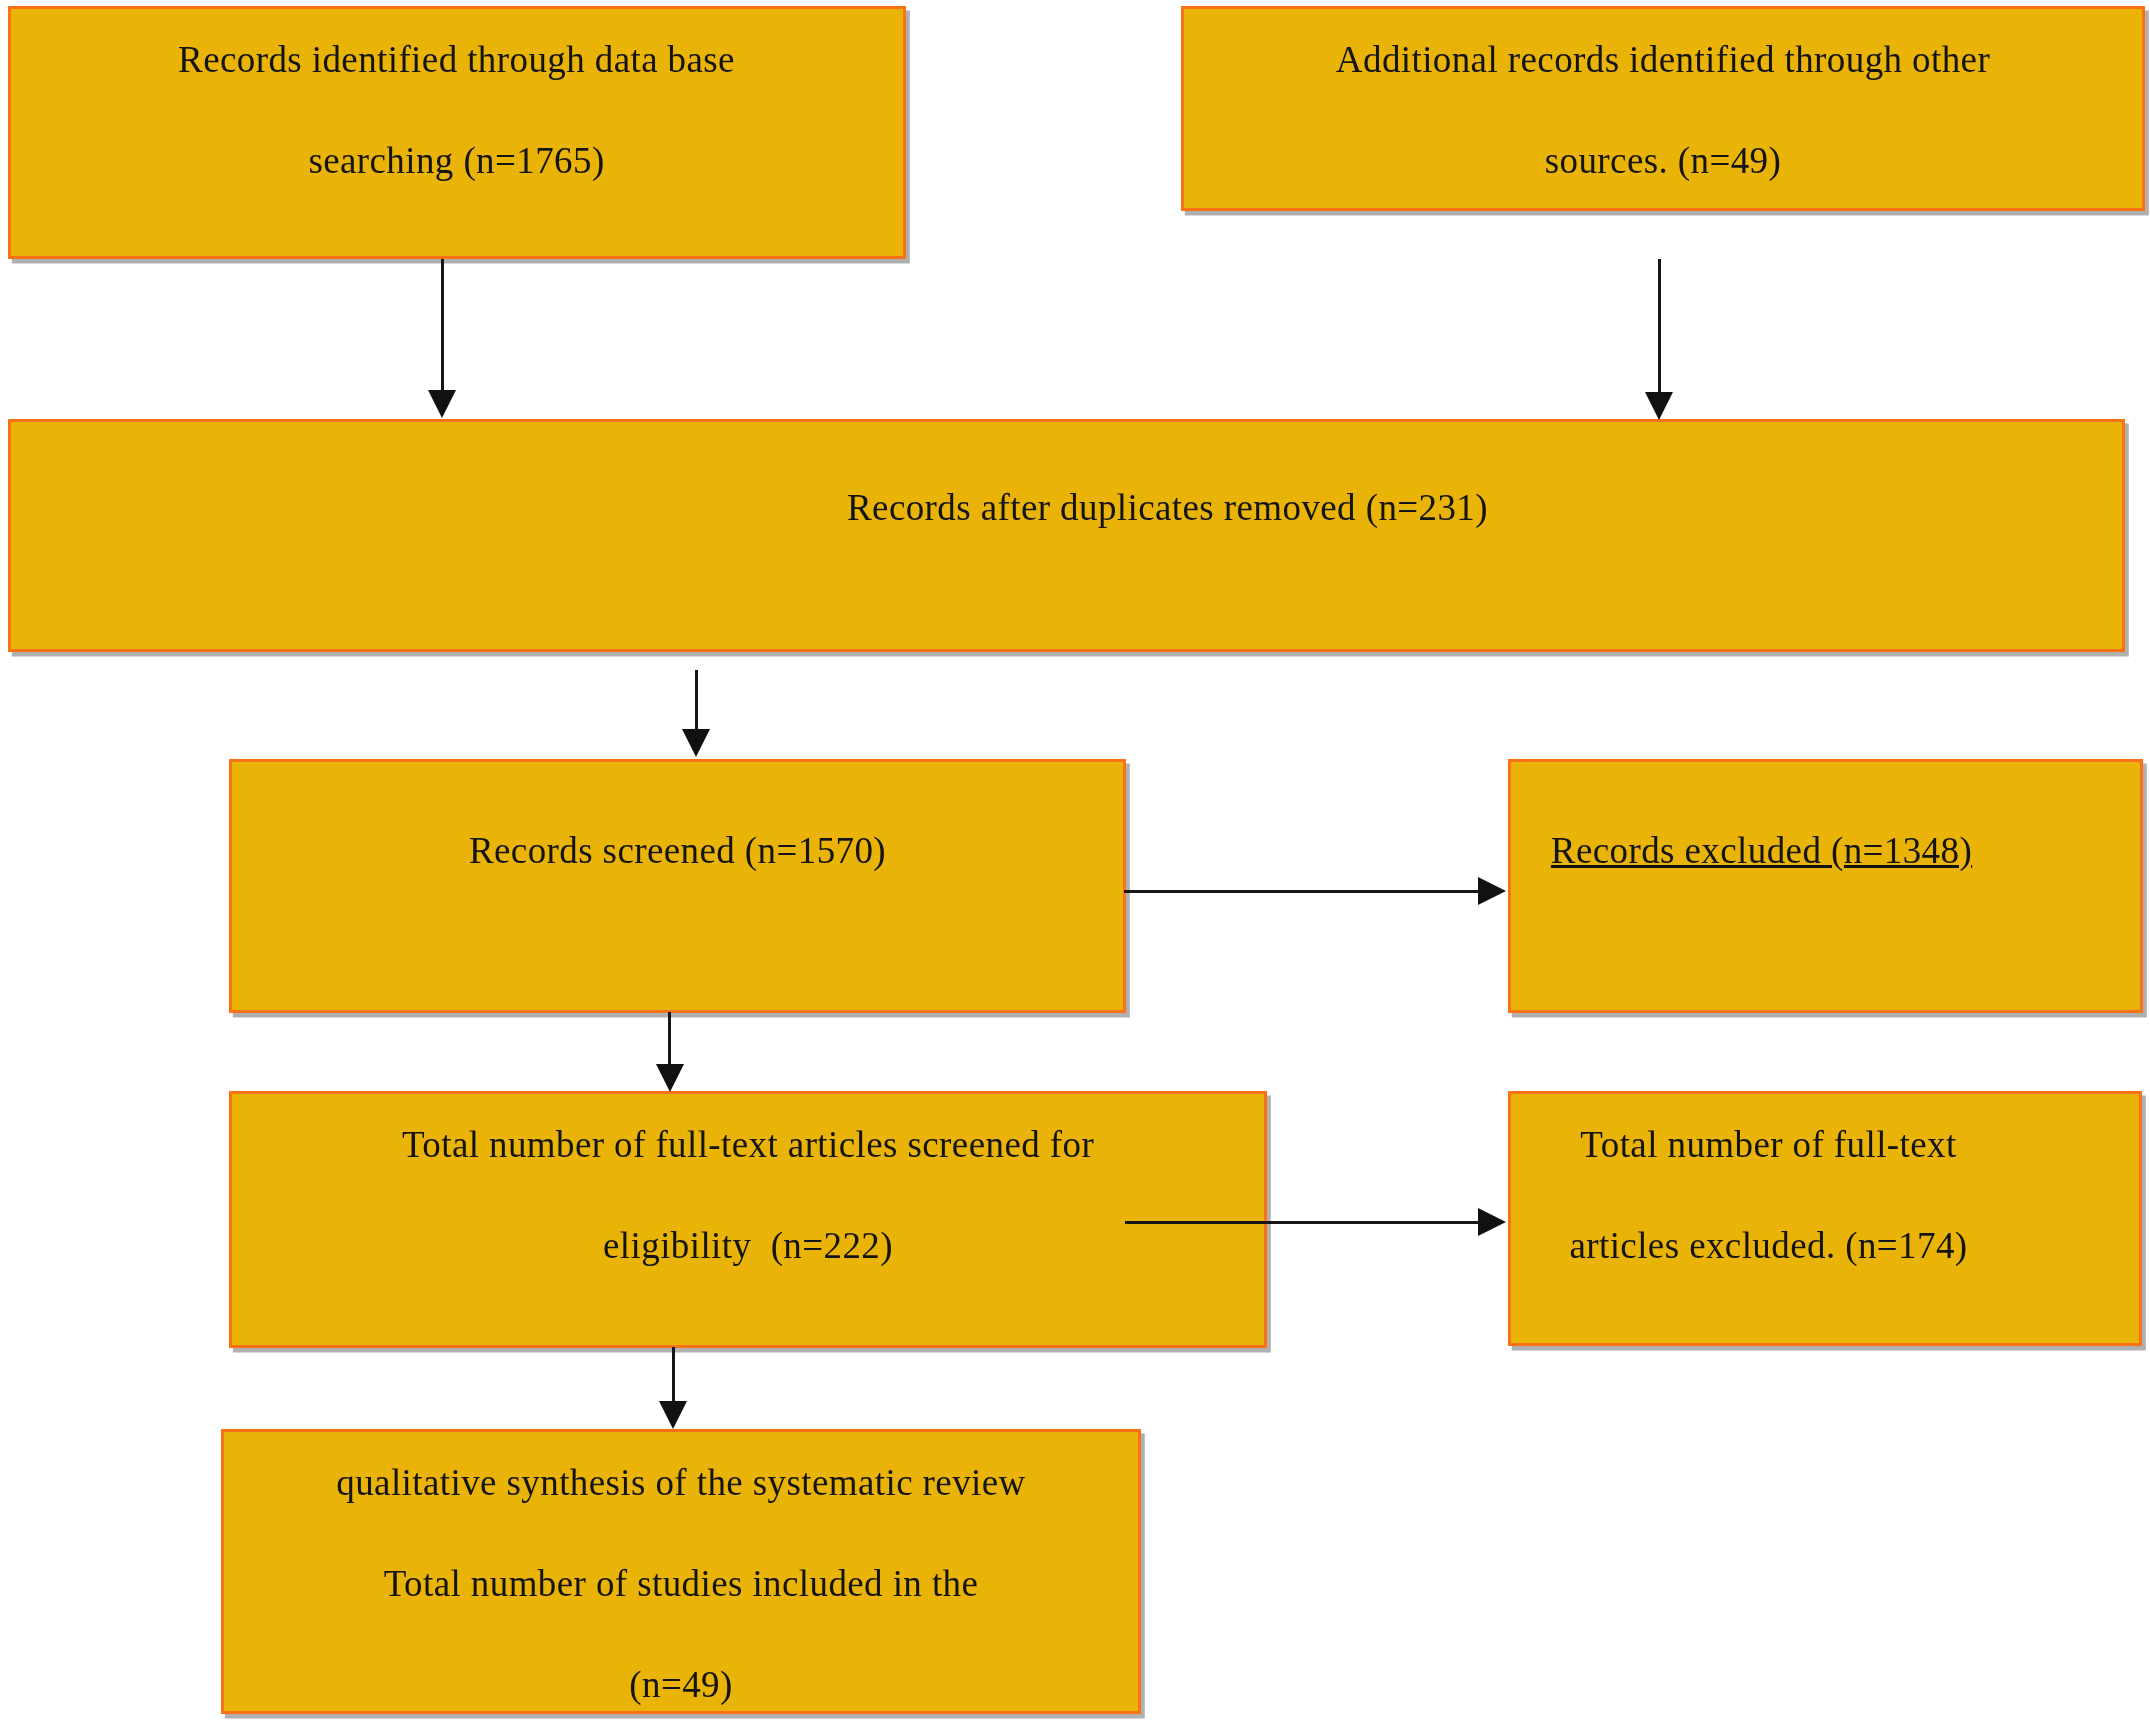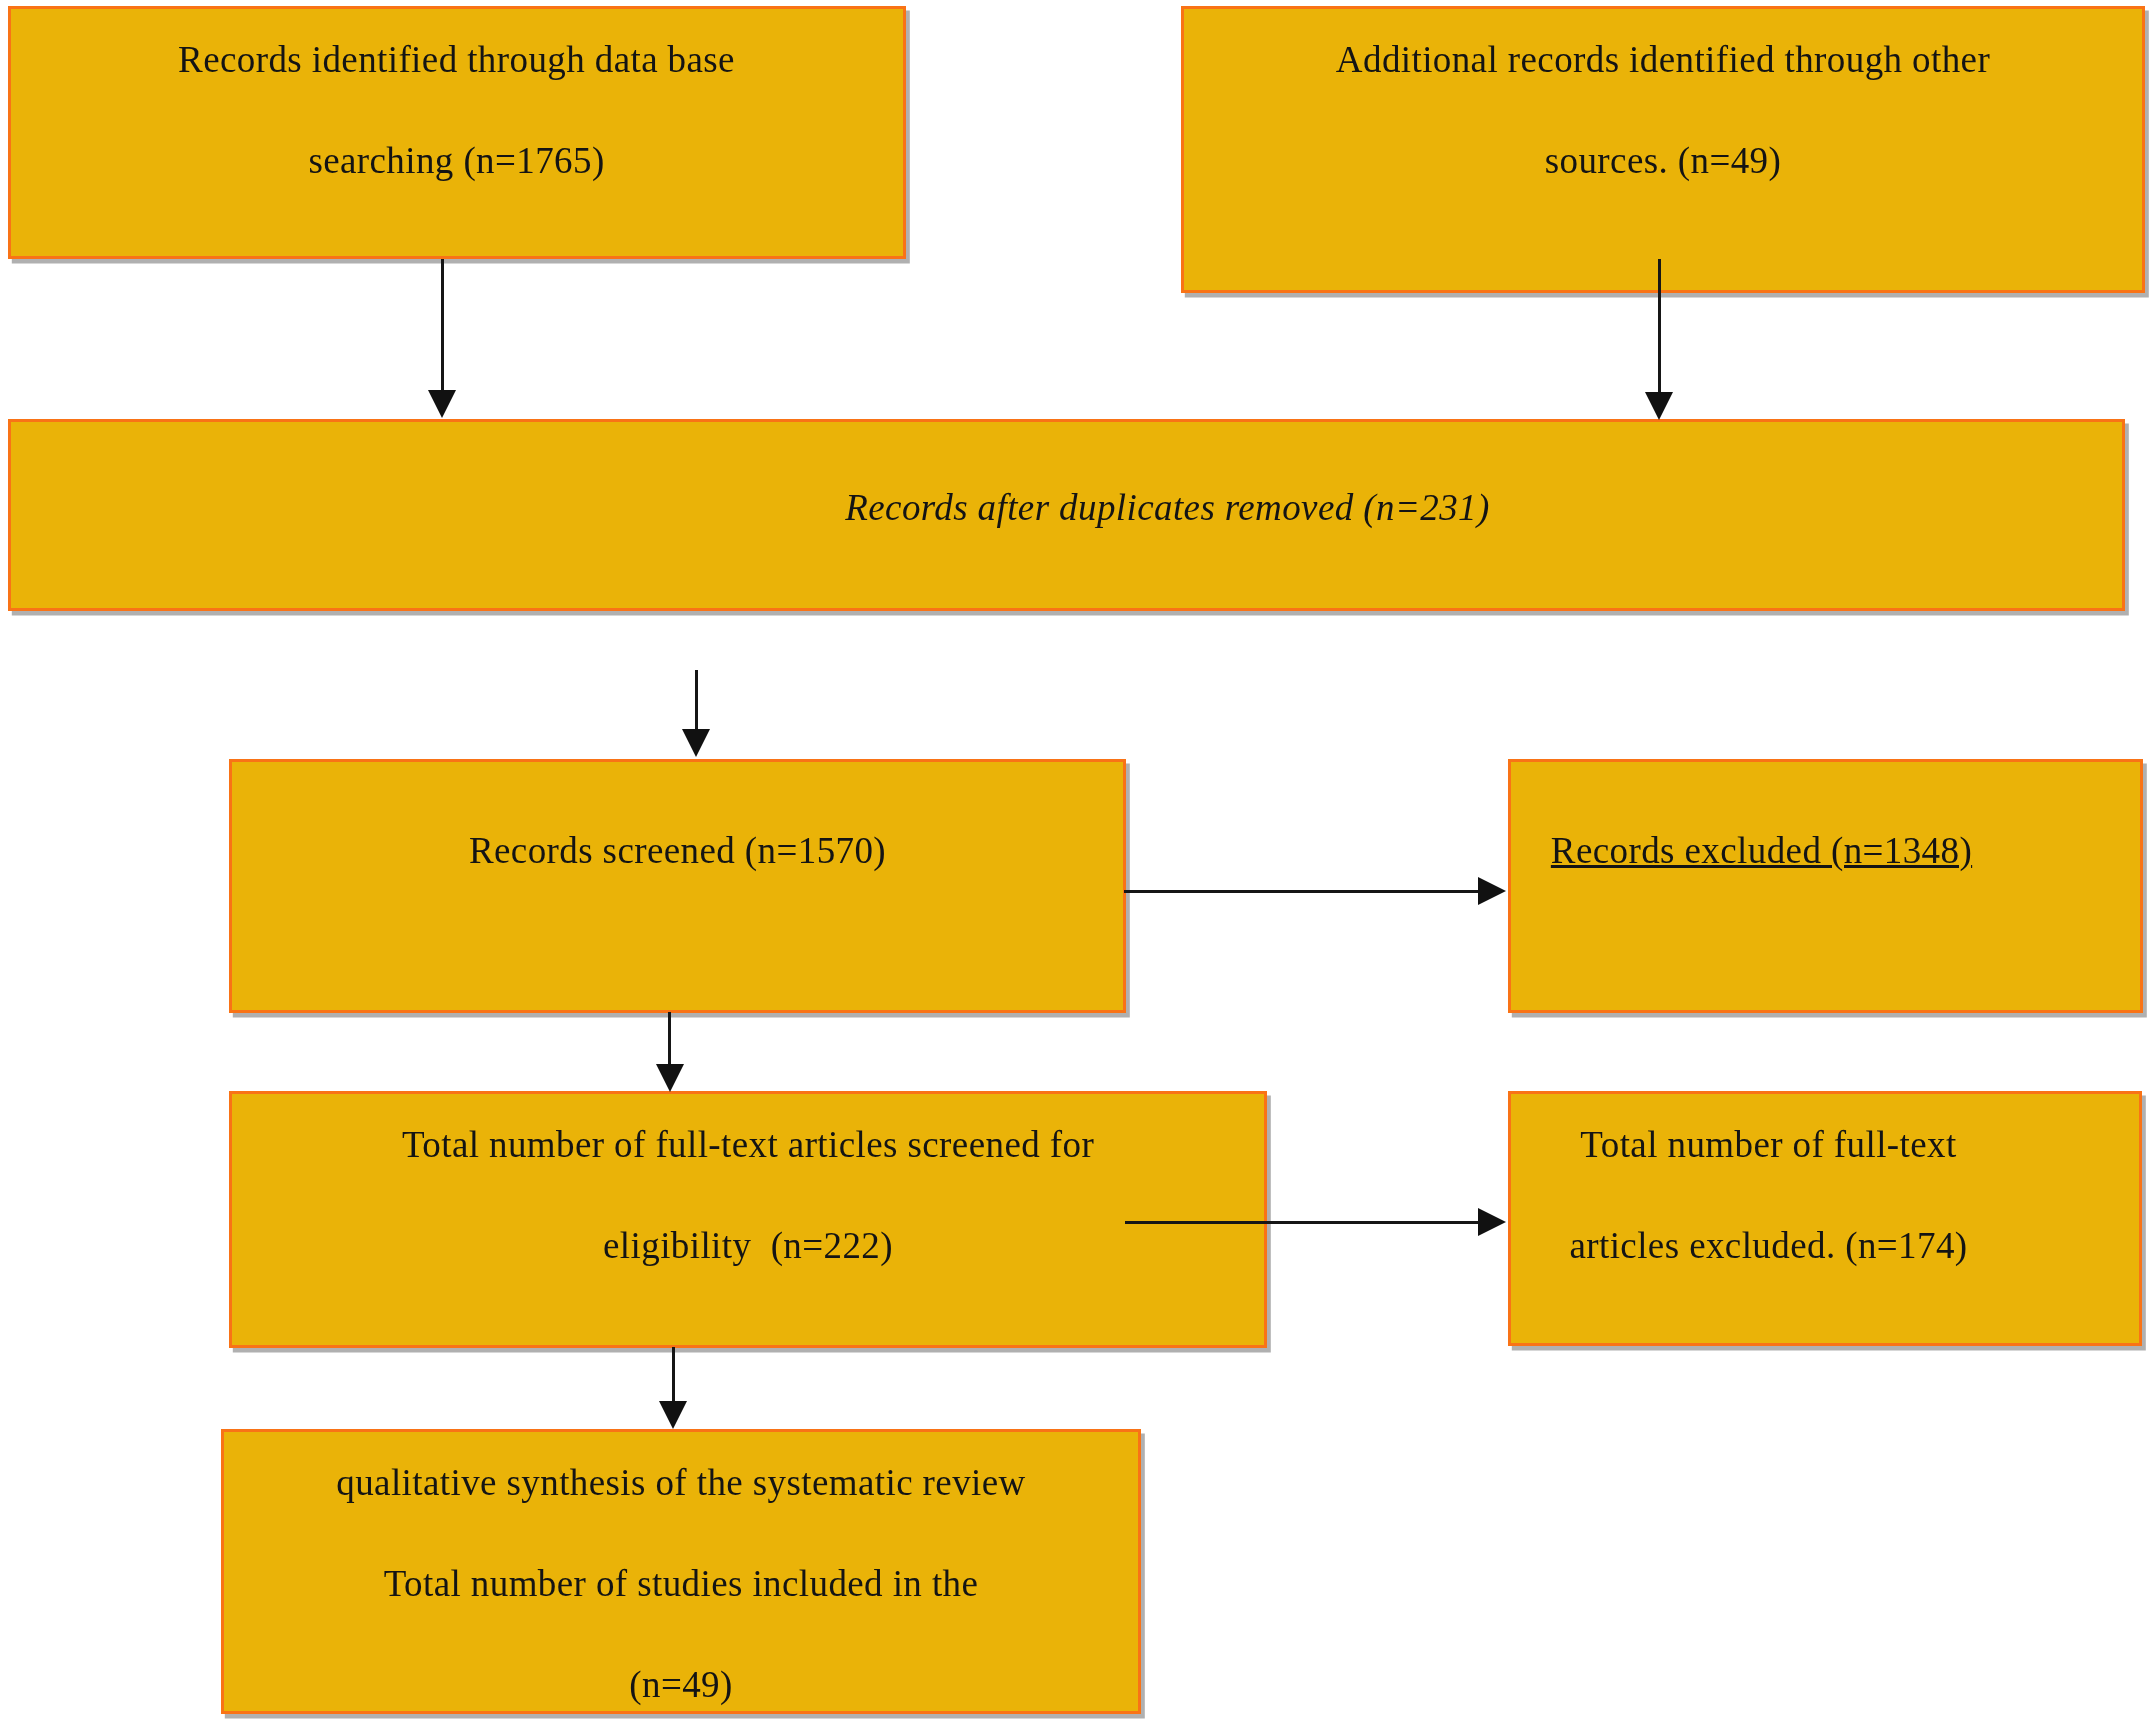--- a/index.html
+++ b/index.html
@@ -44,22 +44,22 @@
   .head-right {
     position: absolute;
     width: 0; height: 0;
     border-top: 14.3px solid transparent;
     border-bottom: 14.3px solid transparent;
     border-left: 28.5px solid #111111;
   }
 
   
   #box-identified  { left: 7.5px;   top: 6px;    width: 898px; height: 253px; }
-  #box-additional  { left: 1181px; top: 6px;    width: 964px; height: 287px; }
-  #box-duplicates  { left: 7.5px;   top: 419px;  width: 2117px; height: 192px; padding-top: 35px; padding-left: 203px; font-style: italic; }
+  #box-additional  { left: 1181px; top: 6px;    width: 964px; height: 205px; }
+  #box-duplicates  { left: 7.5px;   top: 419px;  width: 2117px; height: 233px; padding-top: 35px; padding-left: 203px; }
   #box-screened    { left: 229px;  top: 759px; width: 897px; height: 254px; padding-top: 38px; }
   #box-excluded    { left: 1508px; top: 759px; width: 635px;  height: 254px; padding-top: 38px; padding-right: 128px; text-decoration: underline; }
   #box-fulltext    { left: 229px;  top: 1091px; width: 1038px; height: 257px; }
   #box-ft-excluded { left: 1508px; top: 1091px; width: 634px;  height: 255px; padding-right: 113px; }
   #box-included    { left: 221px;  top: 1429px; width: 920px; height: 285px; }
 
   
   #arrow-identified-shaft  { left: 441px;  top: 259px;  width: 3px;   height: 135px; }
   #arrow-identified-head   { left: 428px;  top: 390px; }
   #arrow-additional-shaft  { left: 1658px; top: 259px;  width: 3px;   height: 137px; }

